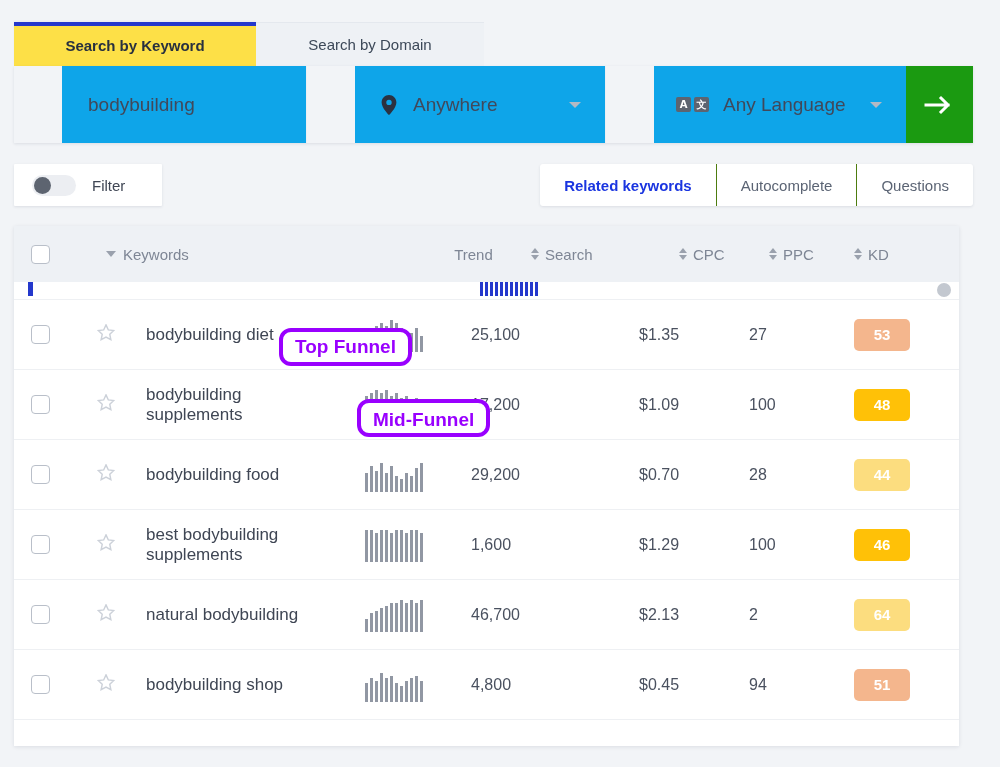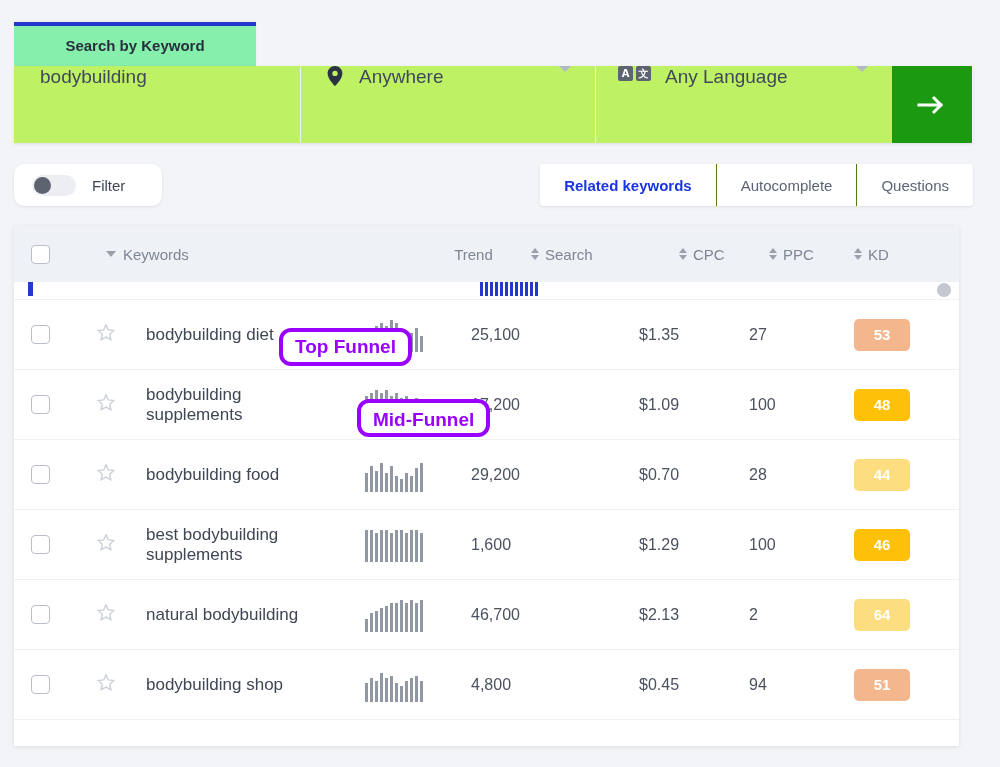--- a/index.html
+++ b/index.html
@@ -14,41 +14,42 @@
   
   .tabs-row { position: absolute; left: 14px; top: 22px; display: flex; align-items: flex-end; }
   .tab-main {
     height: 44px; padding: 0 30px;
     display: flex; align-items: center; justify-content: center;
     font-size: 15px; color: #3c4858;
     background: #eef1f5;
     border-top: 1px solid #e4e8ee;
   }
   .tab-main.active {
-    background: #86efac;
+    background: #fde047;
     color: #28303f;
     font-weight: bold;
     border-top: 4px solid #2438cc;
     padding-bottom: 1px;
     box-shadow: 0 -1px 2px rgba(0,0,0,0.04);
     text-align: right;
   }
   .tab-keyword { width: 242px; padding: 0; }
   .tab-domain { width: 228px; padding: 0; }
 
   
   .searchbar {
     position: absolute; left: 14px; top: 66px;
     width: 959px; height: 77px;
     display: flex;
     box-shadow: 0 1px 3px rgba(20,30,60,0.10);
   }
   .sb-field {
-    background: #bef264; height: 77px; display: flex; align-items: flex-start;
+    background: #0ea5e9; height: 77px; display: flex; align-items: center;
     position: relative;
+    margin-left: 48px;
   }
   .sb-keyword { width: 286px; padding-left: 26px; }
   .sb-keyword .val { font-size: 19px; color: #41485a; }
   .sb-sep { width: 1px; background: #eceff3; height: 77px; }
   .sb-loc { width: 294px; padding-left: 22px; }
   .sb-lang { width: 296px; padding-left: 22px; }
   .pin-icon { width: 24px; margin-right: 12px; display:flex; align-items:center; justify-content:center;}
   .lang-icon { margin-right: 14px; display: flex; gap: 3px; }
   .lang-icon span {
     width: 15px; height: 15px; border-radius: 2px; background: #5d6470;
@@ -65,21 +66,21 @@
   }
   .sb-go {
     width: 80px; height: 77px; background: #1b9a11;
     display: flex; align-items: center; justify-content: center;
   }
   .arrow-svg { display: block; }
 
   
   .filter-chip {
     position: absolute; left: 14px; top: 164px;
-    width: 148px; height: 42px; background: #fff; border-radius: 10px;
+    width: 148px; height: 42px; background: #fff; border-radius: 1px;
     display: flex; align-items: center; padding-left: 18px;
     box-shadow: 0 1px 3px rgba(20,30,60,0.10);
   }
   .toggle {
     width: 44px; height: 21px; border-radius: 11px; background: #eceef2;
     position: relative; margin-right: 16px;
   }
   .toggle .knob {
     position: absolute; left: 2px; top: 2px;
     width: 17px; height: 17px; border-radius: 50%; background: #5d6470;
@@ -190,20 +191,23 @@
 </style>
 </head>
 <body>
 
 <div class="app">
 
   <div class="tabs-row">
     <div class="tab-main tab-keyword active">
       <span>Search by Keyword</span>
     </div>
+    <div class="tab-main tab-domain">
+      <span>Search by Domain</span>
+    </div>
   </div>
 
   <div class="searchbar">
     <div class="sb-field sb-keyword">
       <span class="val" title="Enter keyword">bodybuilding</span>
     </div>
     <div class="sb-sep"></div>
 
     <div class="sb-field sb-loc">
       <span class="pin-icon">

